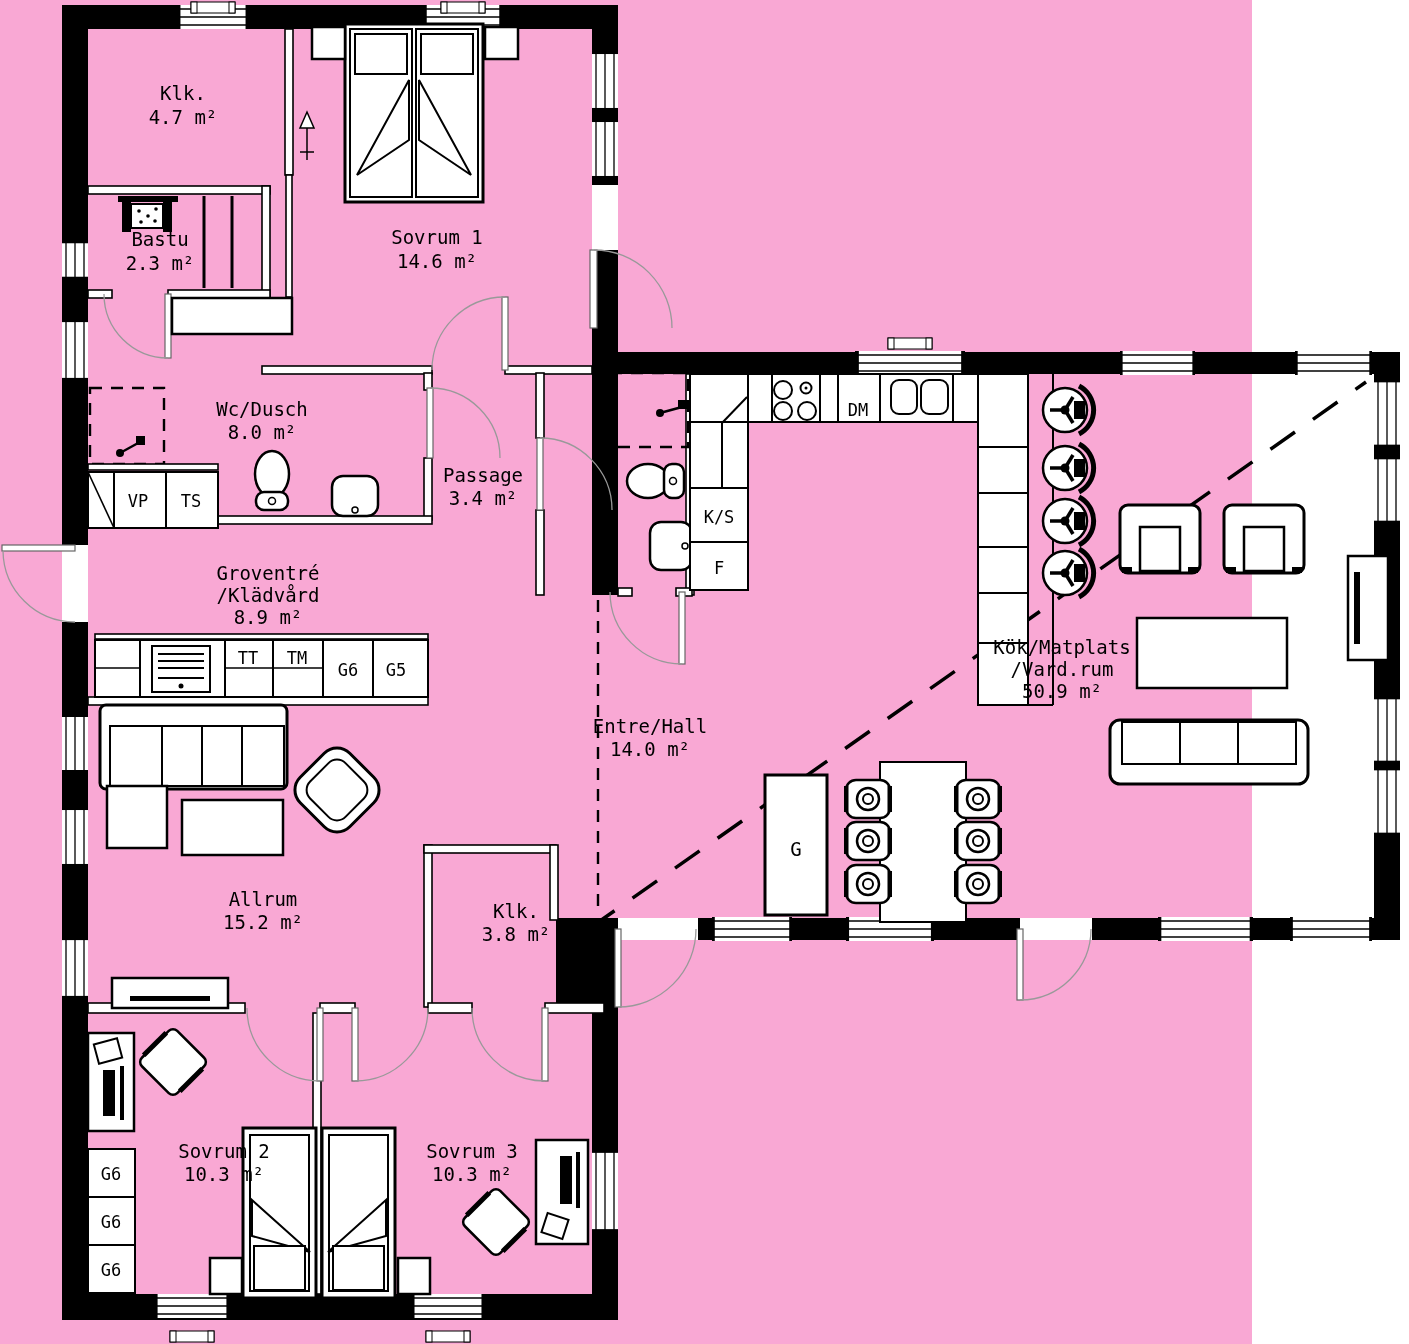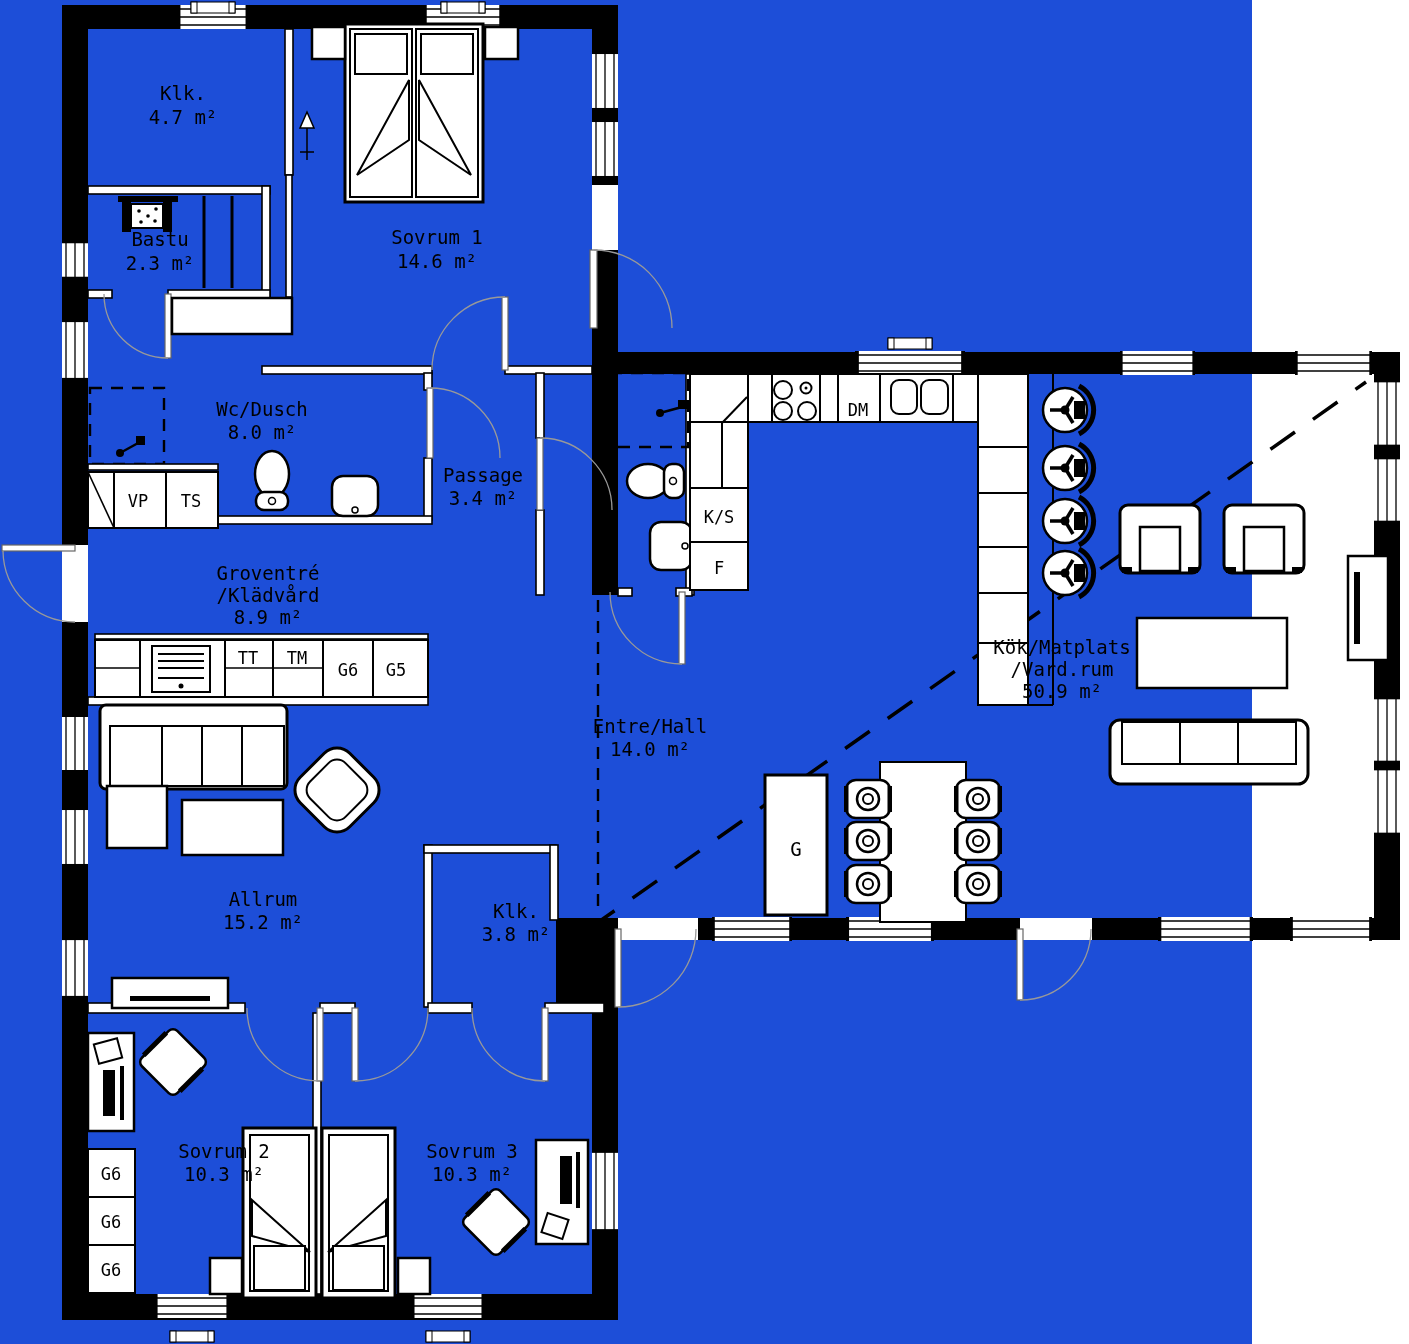--- a/index.html
+++ b/index.html
@@ -1,16 +1,16 @@
 <!DOCTYPE html>
 <html><head>
 <meta charset="utf-8">
 <style>
   html,body{margin:0;padding:0;background:#fff;}
-  .stage{width:1252px;height:1344px;position:relative;background:#1d4ed8;}
+  .stage{width:1252px;height:1344px;position:relative;background:#f9a8d4;}
   svg{display:block;}
   text{font-family:"DejaVu Sans Mono","Liberation Mono",monospace;fill:#000;}
   .rm{font-size:19px;text-anchor:middle;}
   .sm{font-size:17px;text-anchor:middle;}
   .w{fill:#000;stroke:none;}
   .gap{fill:#fff;stroke:none;}
   .iw{fill:#fff;stroke:#000;stroke-width:1.6;}
   .s2{fill:#fff;stroke:#000;stroke-width:2;}
   .s25{fill:#fff;stroke:#000;stroke-width:2.5;}
   .s3{fill:#fff;stroke:#000;stroke-width:3;}

